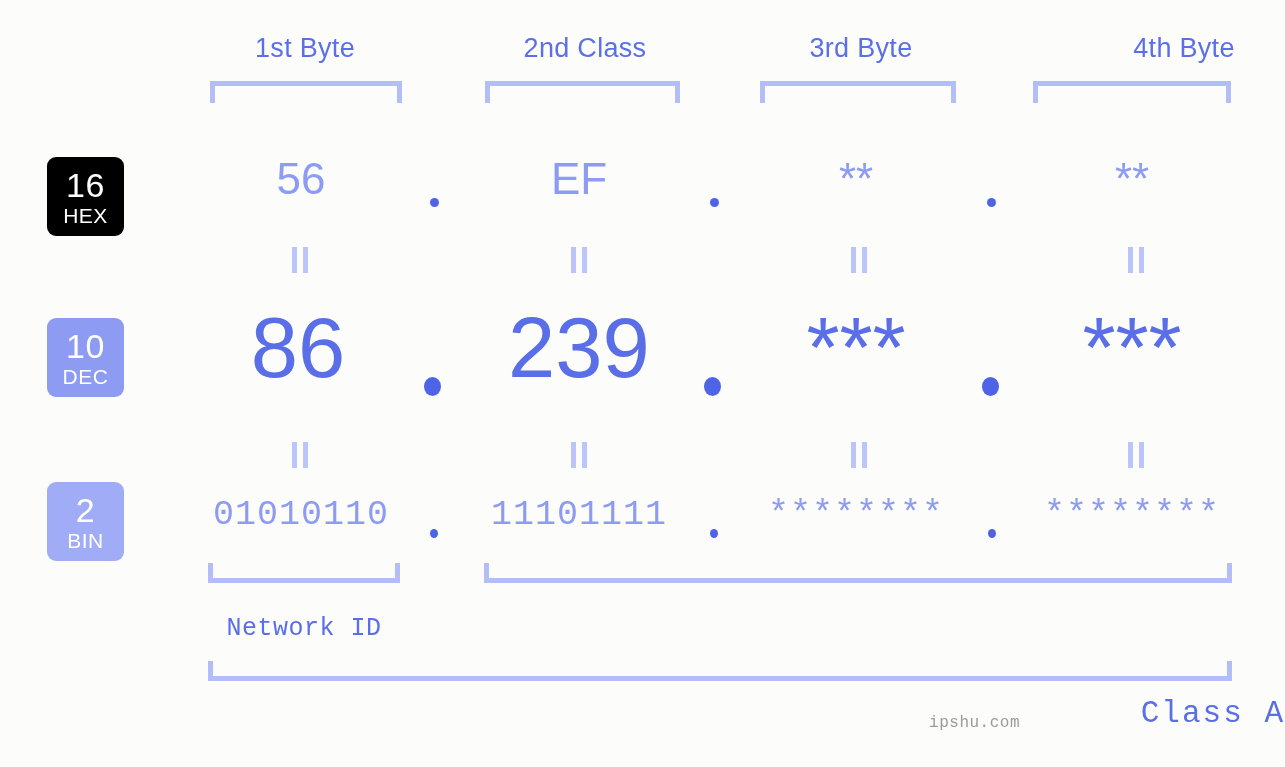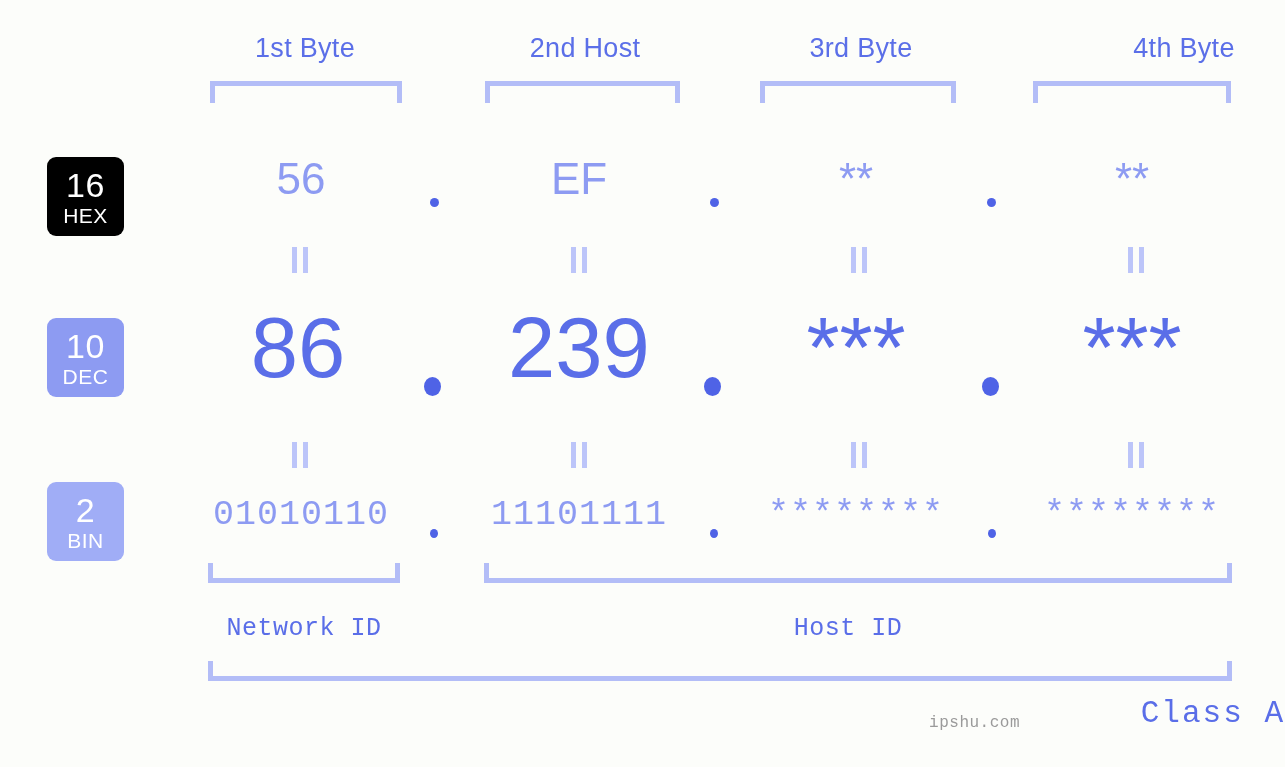--- a/index.html
+++ b/index.html
@@ -163,21 +163,21 @@
     color: #9a9a9a;
     letter-spacing: 0.5px;
   }
 </style>
 </head>
 <body>
 
 <div id="stage">
 
   <div class="byte-label" style="left:205px;width:200px;">1st Byte</div>
-  <div class="byte-label" style="left:485px;width:200px;">2nd Host</div>
+  <div class="byte-label" style="left:485px;width:200px;">2nd Class</div>
   <div class="byte-label" style="left:761px;width:200px;">3rd Byte</div>
   <div class="byte-label" style="left:1084px;width:200px;">4th Byte</div>
 
   <div class="bracket-top" style="left:210px;top:81px;width:192px;"></div>
   <div class="bracket-top" style="left:485px;top:81px;width:195px;"></div>
   <div class="bracket-top" style="left:760px;top:81px;width:196px;"></div>
   <div class="bracket-top" style="left:1033px;top:81px;width:198px;"></div>
 
   <div class="badge" id="badge-hex">
     <span class="num">16</span>
@@ -253,20 +253,19 @@
     <div class="dot dot-bin" style="left:710px;"></div>
     <div class="cell" style="left:760px;width:192px;">********</div>
     <div class="dot dot-bin" style="left:988px;"></div>
     <div class="cell" style="left:1036px;width:192px;">********</div>
   </div>
 
   <div class="bracket-bottom" style="left:208px;top:563px;width:192px;"></div>
   <div class="bracket-bottom" style="left:484px;top:563px;width:748px;"></div>
 
   <div class="id-label" style="left:204px;top:614px;width:200px;">Network ID</div>
-  <div class="id-label" style="left:748px;top:614px;width:200px;">Host ID</div>
 
   <div class="bracket-bottom" style="left:208px;top:661px;width:1024px;"></div>
   <div id="class-label">Class A</div>
 
   <div id="watermark">ipshu.com</div>
 
 </div>
 
 </body></html>

